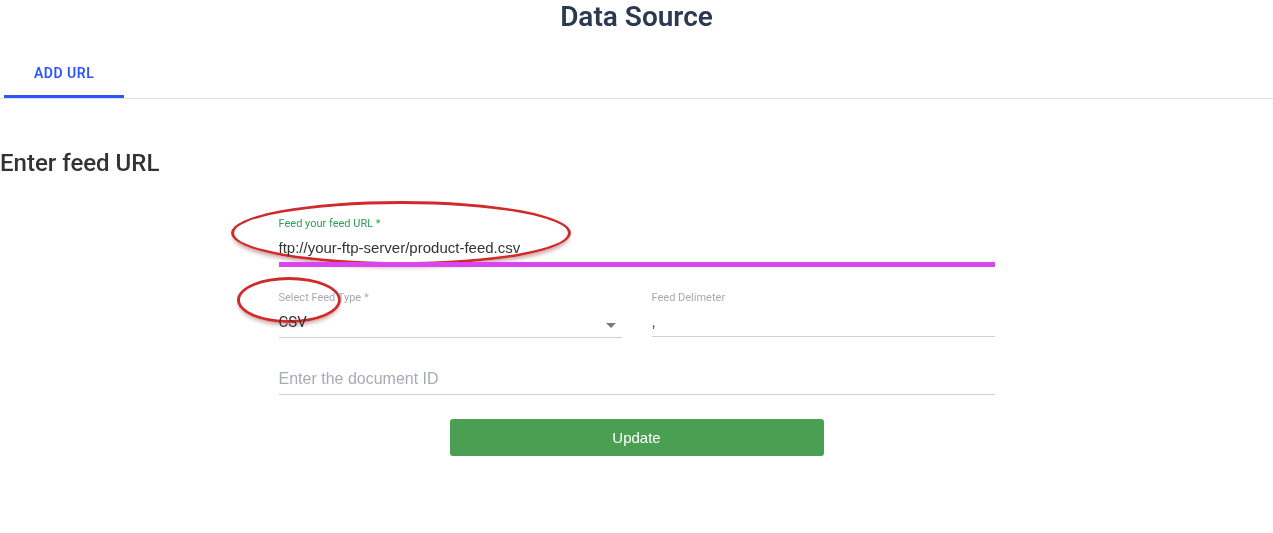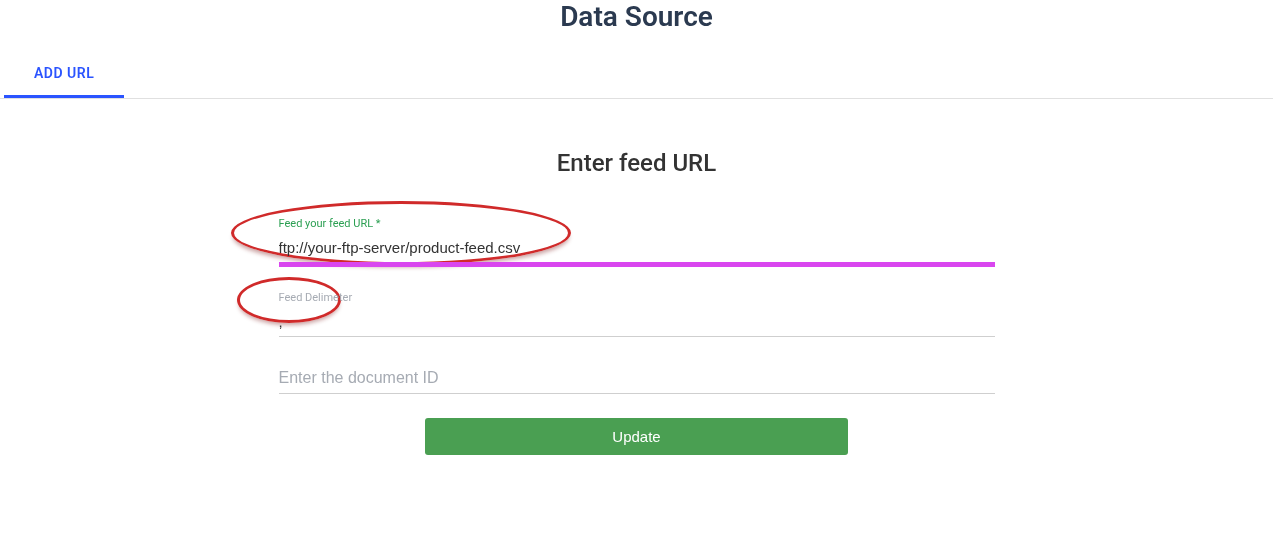--- a/index.html
+++ b/index.html
@@ -28,21 +28,21 @@
     cursor: pointer;
     border-bottom: 3px solid transparent;
     text-transform: uppercase;
   }
   .tab.active {
     color: #2b54ff;
     border-bottom: 3px solid #2b54ff;
   }
 
   .section-title {
-    text-align: center;
+    text-align: left;
     font-size: 24px;
     font-weight: 500;
     color: #333;
     margin-top: 50px;
     margin-bottom: 40px;
   }
 
   .form {
     width: 716px;
     margin: 0 auto;
@@ -95,21 +95,21 @@
     border-top: 5px solid #7a7a7a;
   }
 
   .doc-field input {
     font-size: 16px;
   }
 
   .btn-update {
     display: block;
     margin: 20px auto 0 auto;
-    width: 423px;
+    width: 374px;
     height: 37px;
     background: #4a9f52;
     color: #fff;
     border: none;
     border-radius: 3px;
     font-size: 15px;
     cursor: pointer;
   }
 
   
@@ -148,20 +148,27 @@
 
   <div class="ann-oval ann1"></div>
   <div class="ann-oval ann2"></div>
 
   <div class="field active">
     <span class="label">Feed your feed URL *</span>
     <input type="text" value="ftp://your-ftp-server/product-feed.csv" style="">
   </div>
 
   <div class="row">
+    <div class="field" style="position:relative;">
+      <span class="label gray">Select Feed Type *</span>
+      <div class="select">
+        <span class="select-value">CSV</span>
+      </div>
+      <span class="select-caret"></span>
+    </div>
     <div class="field">
       <span class="label gray">Feed Delimeter</span>
       <input type="text" value="," style="">
     </div>
   </div>
 
   <div class="field doc-field" style="margin-top:4px;">
     <input type="text" placeholder="Enter the document ID" style="">
   </div>
 

